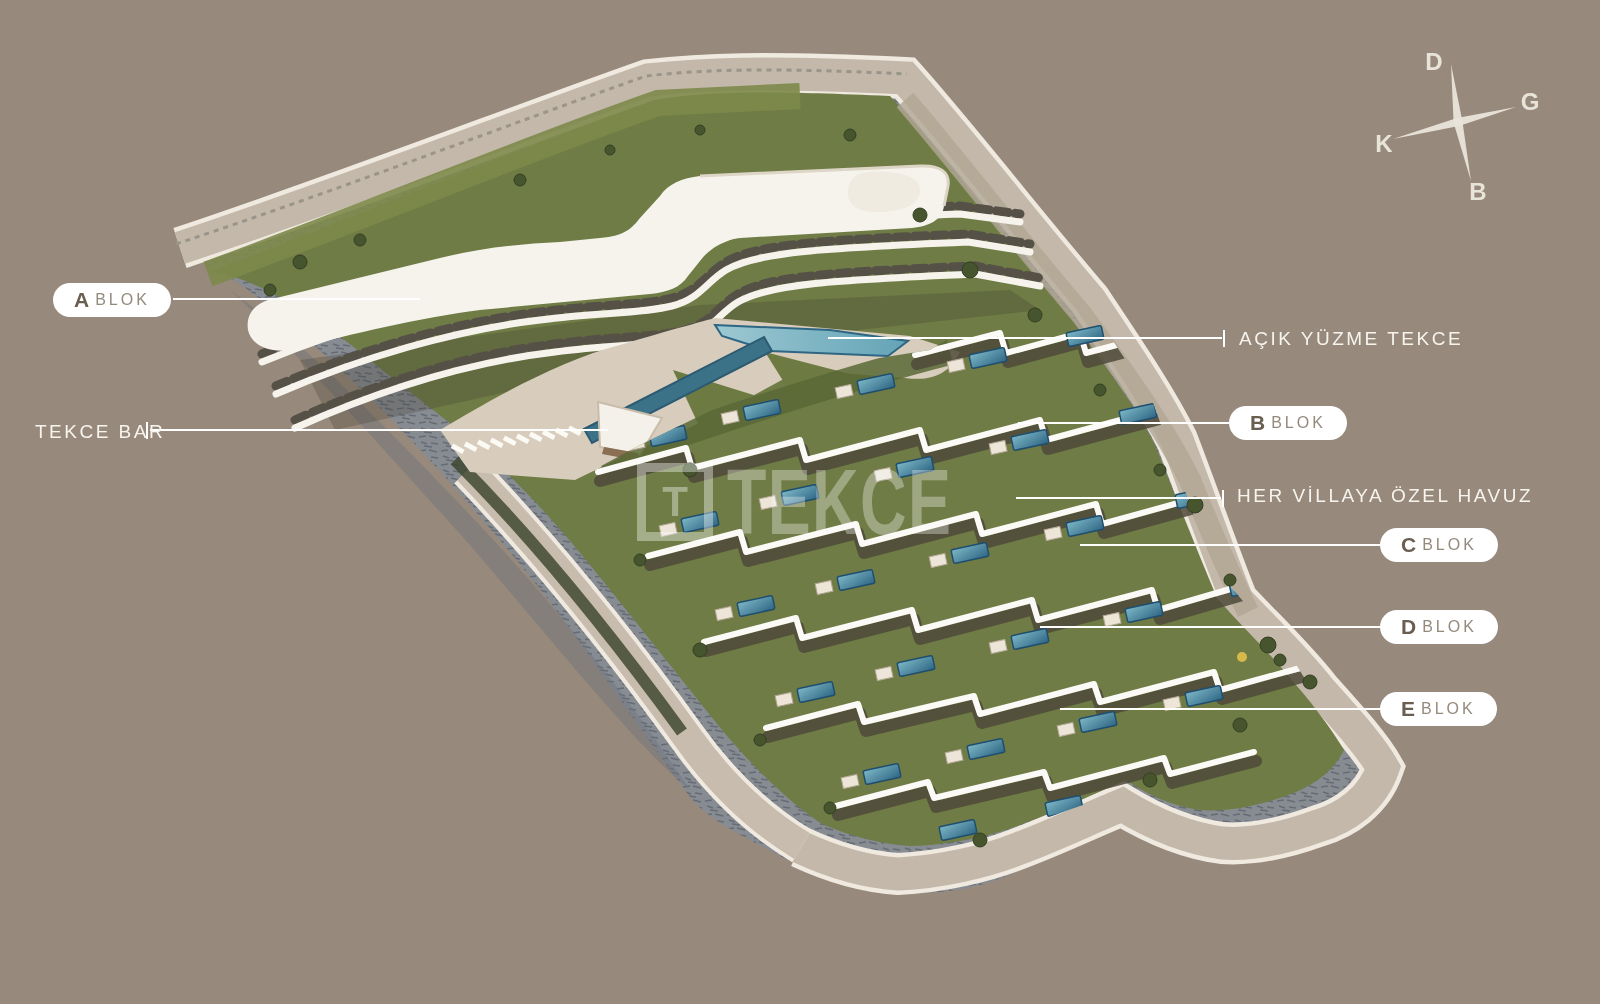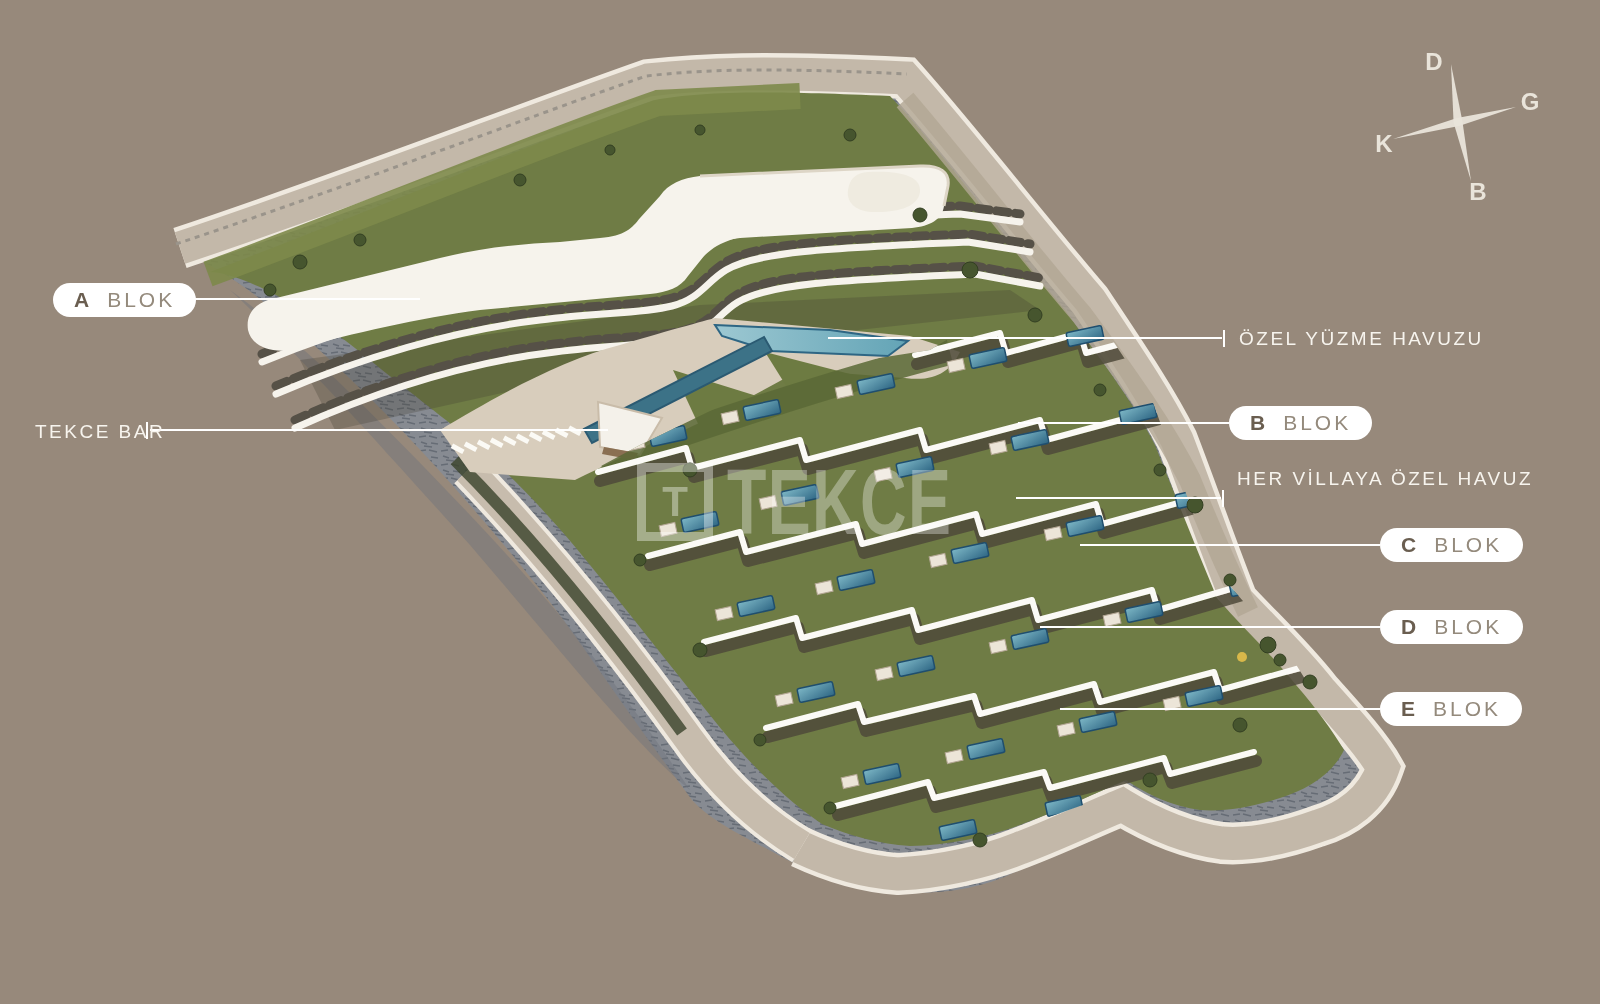--- a/index.html
+++ b/index.html
@@ -7,21 +7,21 @@
     --annotation-text:#f7f4ee; --leader-line:#ffffff; --compass:#e9e4da;
   }
   *{box-sizing:border-box;margin:0;padding:0}
   body{font-family:"Liberation Sans",sans-serif;background:#777;}
   .stage{position:relative;width:1600px;height:1004px;overflow:hidden;background:var(--background);}
   .stage svg{position:absolute;left:0;top:0;}
   
   .label-box{position:absolute;height:34px;background:var(--label-box);border-radius:17px;
     display:flex;align-items:center;padding:0 21px;white-space:nowrap;z-index:30;}
   .label-box .letter{font-size:21px;font-weight:700;letter-spacing:2px;color:var(--label-letter);}
-  .label-box .word{font-size:21px;font-weight:400;letter-spacing:3px;color:var(--label-word);margin-left:16px;}
+  .label-box .word{font-size:16px;font-weight:400;letter-spacing:3px;color:var(--label-word);margin-left:4px;}
   .feature-label{position:absolute;font-size:19px;font-weight:400;letter-spacing:2.5px;
     color:var(--annotation-text);white-space:nowrap;z-index:30;}
   .leader{position:absolute;height:2px;background:var(--leader-line);z-index:25;}
   .tick{position:absolute;width:2px;height:17px;background:var(--leader-line);z-index:25;}
   
   .watermark{position:absolute;left:637px;top:463px;display:flex;align-items:flex-start;gap:14px;z-index:20;pointer-events:none;}
   .wm-box{width:76px;height:78px;border:9px solid rgba(255,255,255,.38);display:flex;align-items:center;
     justify-content:center;font-size:42px;font-weight:700;color:rgba(255,255,255,.38);}
   .wm-text{font-size:92px;line-height:78px;font-weight:700;letter-spacing:2px;color:rgba(255,255,255,.33);
     transform:scaleX(.70);transform-origin:0 0;}
@@ -271,28 +271,28 @@
   <div class="leader" style="left:1040px;top:626px;width:340px"></div>
   <div class="leader" style="left:1060px;top:708px;width:320px"></div>
 
   <div class="label-box" style="left:53px;top:283px">
     <span class="letter">A</span>
     <span class="word">BLOK</span>
   </div>
 
   <div class="feature-label" style="left:35px;top:421px;width:110px;text-align:right">TEKCE BAR</div>
 
-  <div class="feature-label" style="left:1239px;top:328px">ÖZEL YÜZME HAVUZU</div>
+  <div class="feature-label" style="left:1239px;top:328px">AÇIK YÜZME TEKCE</div>
 
   <div class="label-box" style="left:1229px;top:406px">
     <span class="letter">B</span>
     <span class="word">BLOK</span>
   </div>
 
-  <div class="feature-label" style="left:1237px;top:468px">HER VİLLAYA ÖZEL HAVUZ</div>
+  <div class="feature-label" style="left:1237px;top:485px">HER VİLLAYA ÖZEL HAVUZ</div>
 
   <div class="label-box" style="left:1380px;top:528px">
     <span class="letter">C</span>
     <span class="word">BLOK</span>
   </div>
 
   <div class="label-box" style="left:1380px;top:610px">
     <span class="letter">D</span>
     <span class="word">BLOK</span>
   </div>

